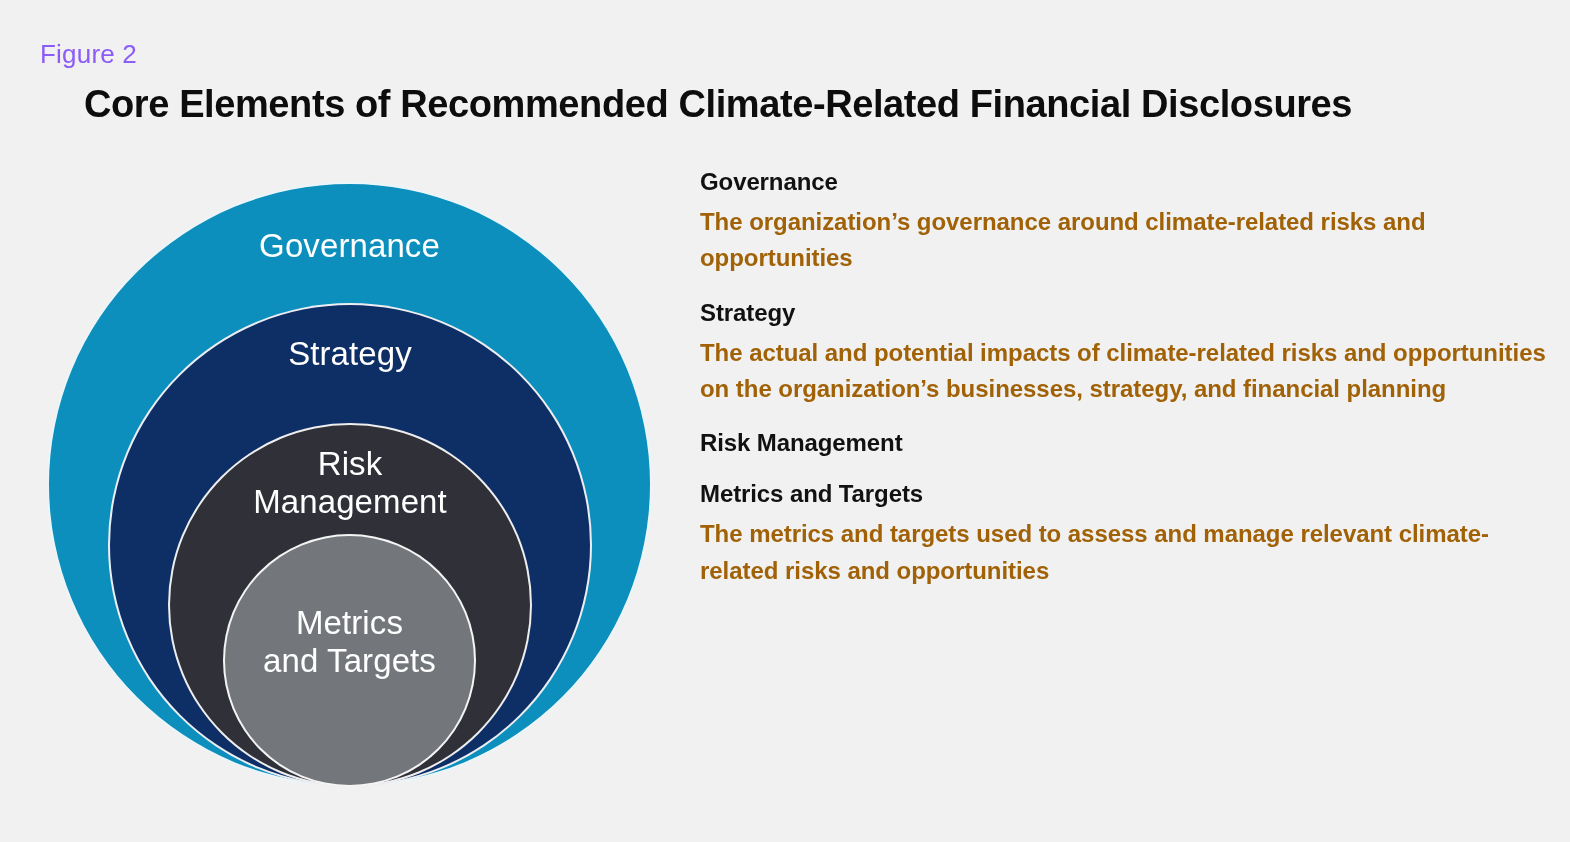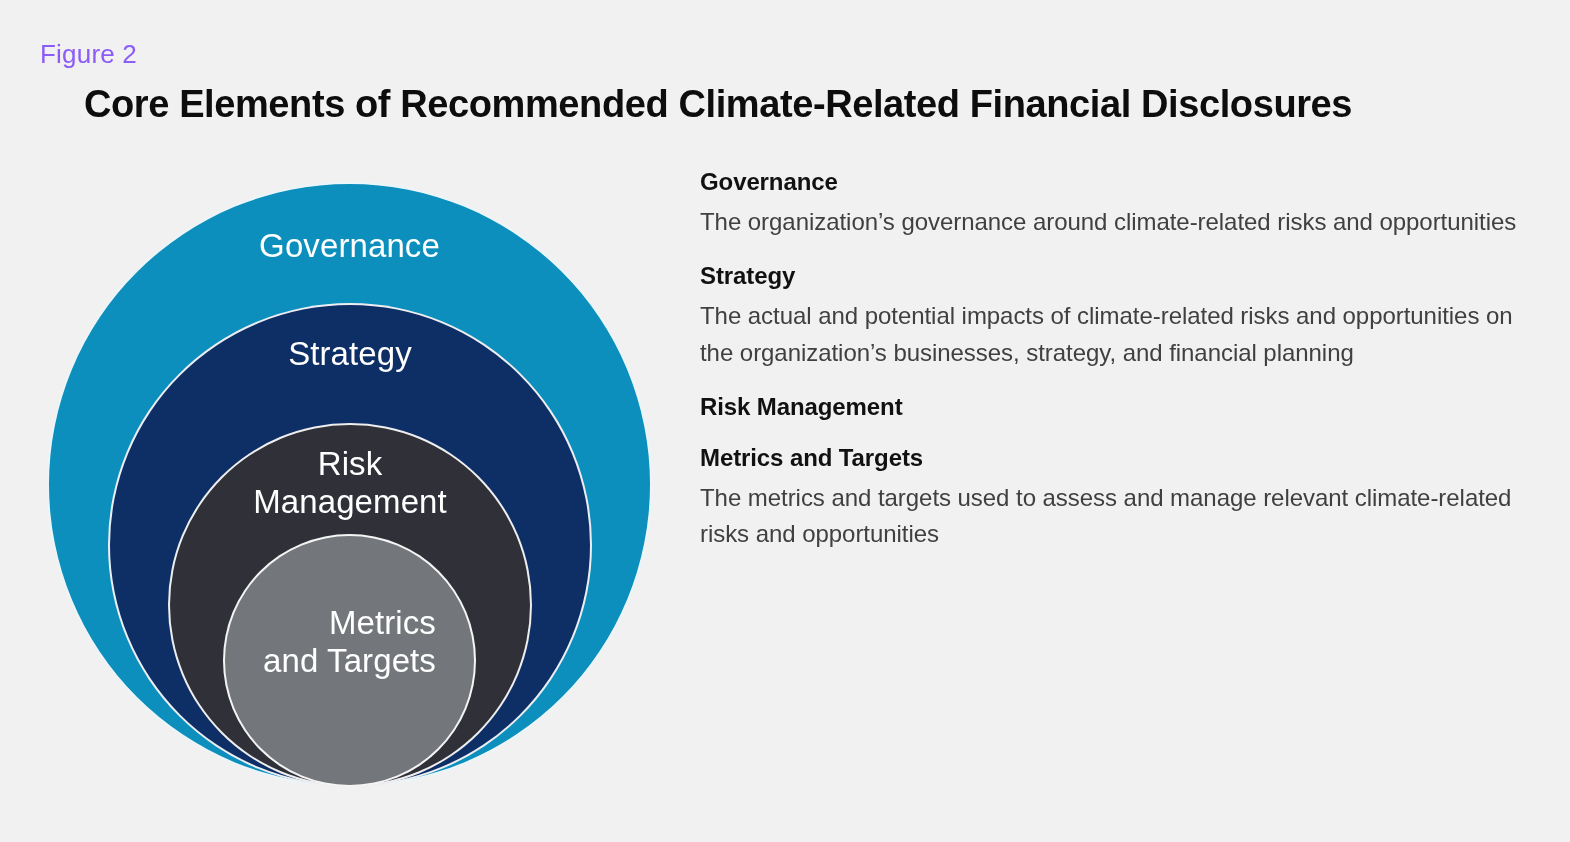--- a/index.html
+++ b/index.html
@@ -85,43 +85,43 @@
     width: 364px; height: 364px;
     background: #2F3038;
   }
   #ring-risk .ring-label { margin-top: 20px; }
 
   #ring-metrics {
     left: 223px; top: 534px;
     width: 253px; height: 253px;
     background: #73777B;
   }
-  #ring-metrics .ring-label { margin-top: 68px; text-align: right; }
+  #ring-metrics .ring-label { margin-top: 68px; }
 
   
   #details {
     position: absolute;
     left: 700px;
     top: 168px;
     width: 850px;
   }
   .detail-block { margin-bottom: 22px; }
   .detail-block:last-child { margin-bottom: 0; }
   .detail-heading {
     font-size: 24px;
     font-weight: 700;
     color: #111111;
     line-height: 1.2;
     margin-bottom: 7px;
     letter-spacing: -0.1px;
   }
   .detail-body {
     font-size: 24px;
-    font-weight: 400;
-    color: #404040;
+    font-weight: 700;
+    color: #a16207;
     line-height: 1.52;
     letter-spacing: -0.05px;
   }
 </style>
 </head>
 <body>
 
 <div id="header">
   <div id="figure-label">Figure 2</div>
   <div id="figure-title">Core Elements of Recommended Climate-Related Financial Disclosures</div>

